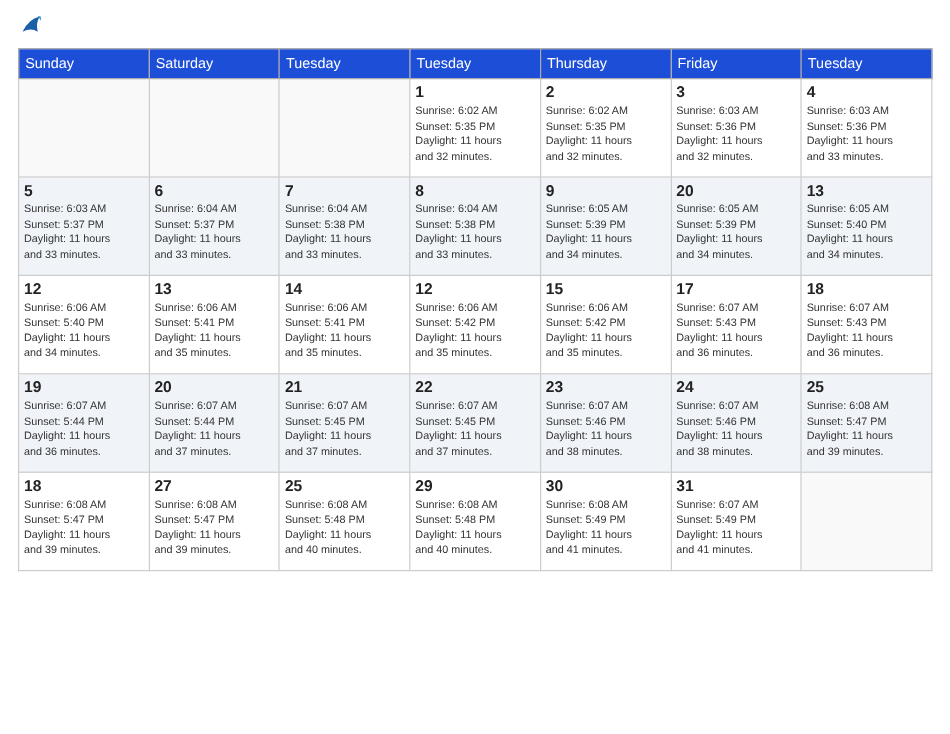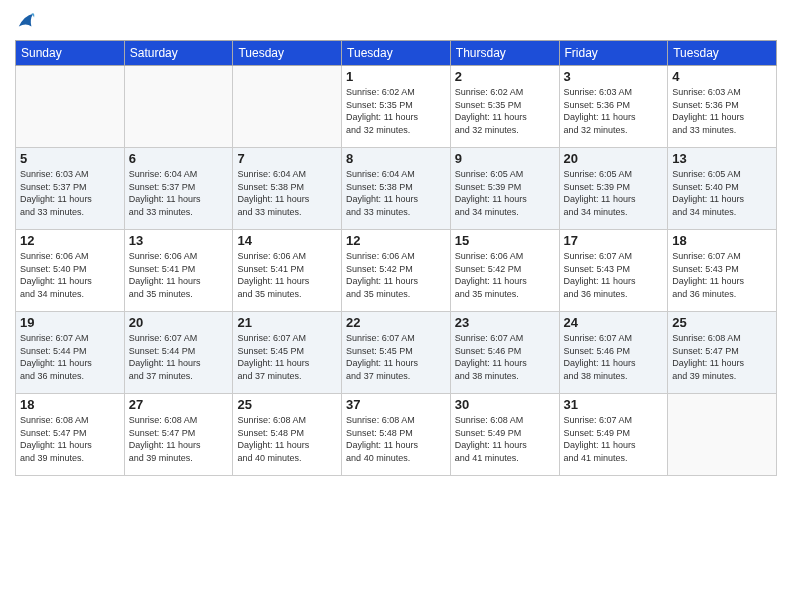--- a/index.html
+++ b/index.html
@@ -329,21 +329,21 @@
 and 39 minutes.</div>
           </td>
           <td>
             <div class="day-number">25</div>
             <div class="day-info" style="white-space: pre-line;">Sunrise: 6:08 AM
 Sunset: 5:48 PM
 Daylight: 11 hours
 and 40 minutes.</div>
           </td>
           <td>
-            <div class="day-number">37</div>
+            <div class="day-number">29</div>
             <div class="day-info" style="white-space: pre-line;">Sunrise: 6:08 AM
 Sunset: 5:48 PM
 Daylight: 11 hours
 and 40 minutes.</div>
           </td>
           <td>
             <div class="day-number">30</div>
             <div class="day-info" style="white-space: pre-line;">Sunrise: 6:08 AM
 Sunset: 5:49 PM
 Daylight: 11 hours

